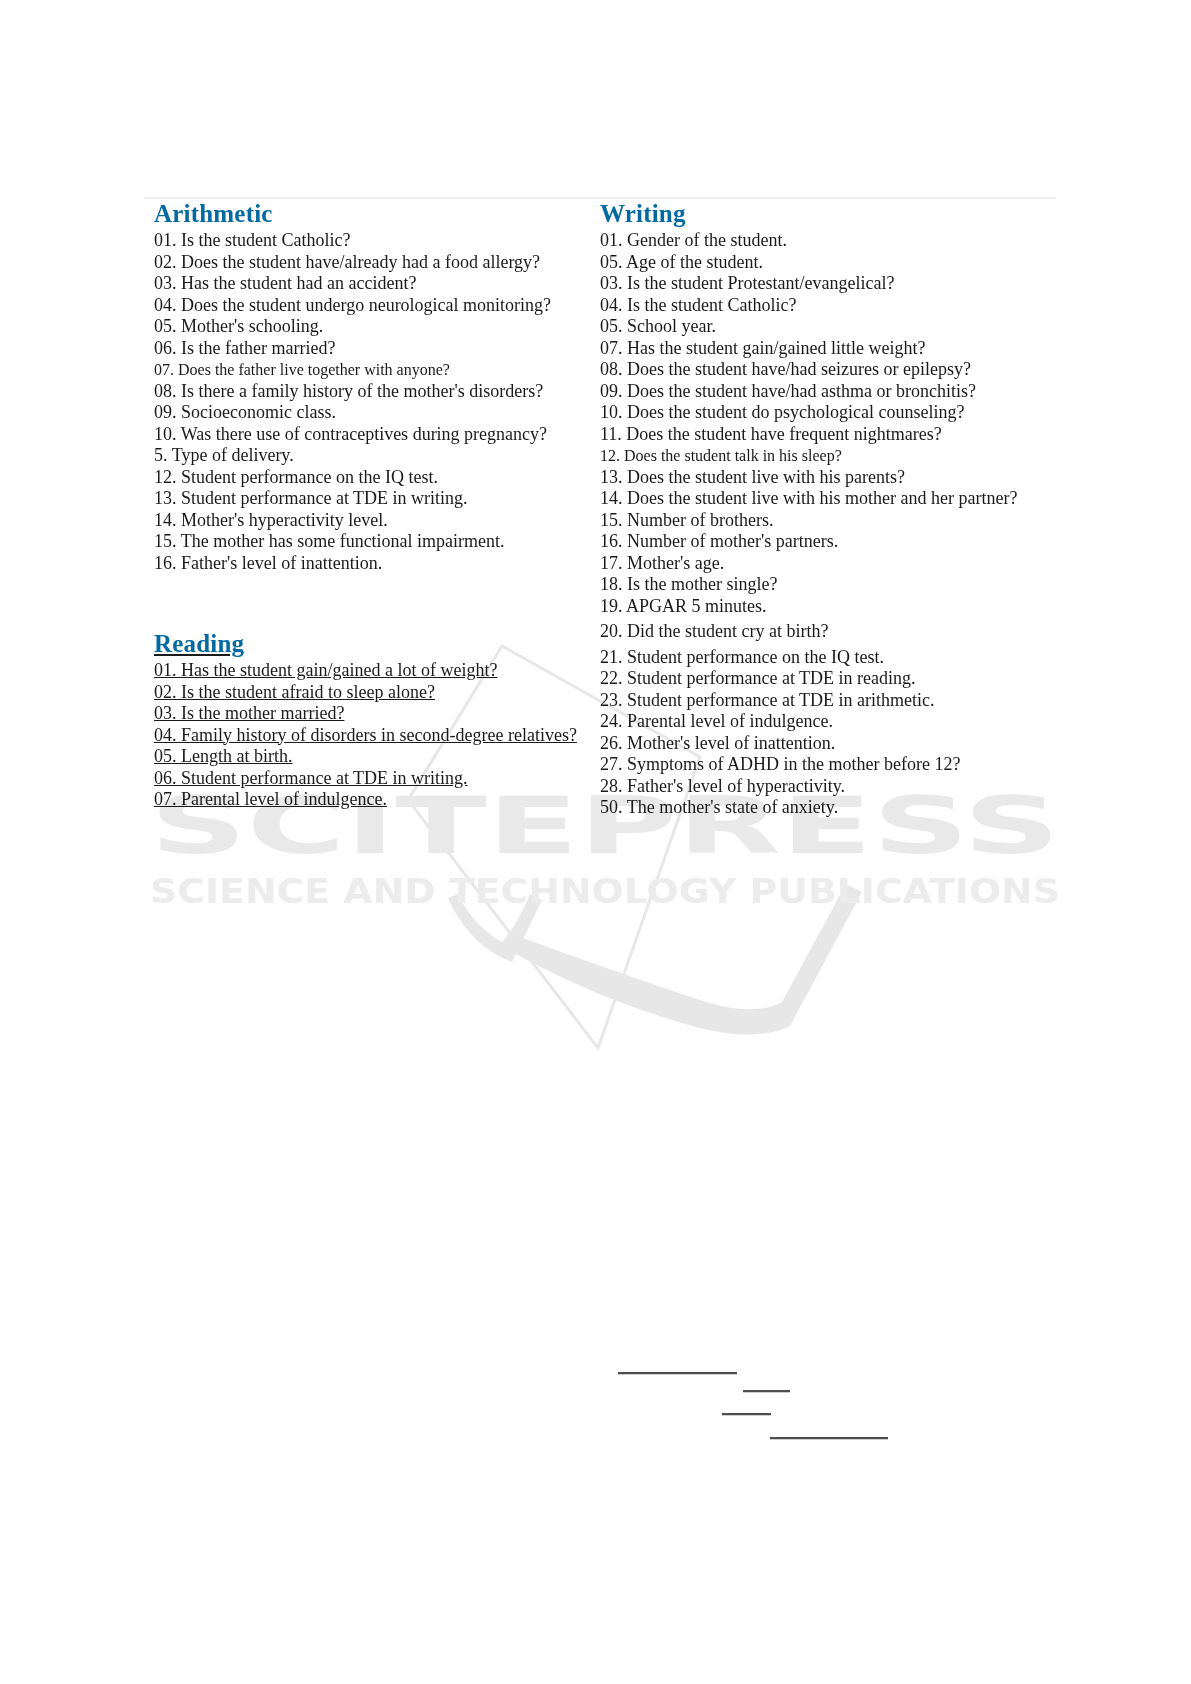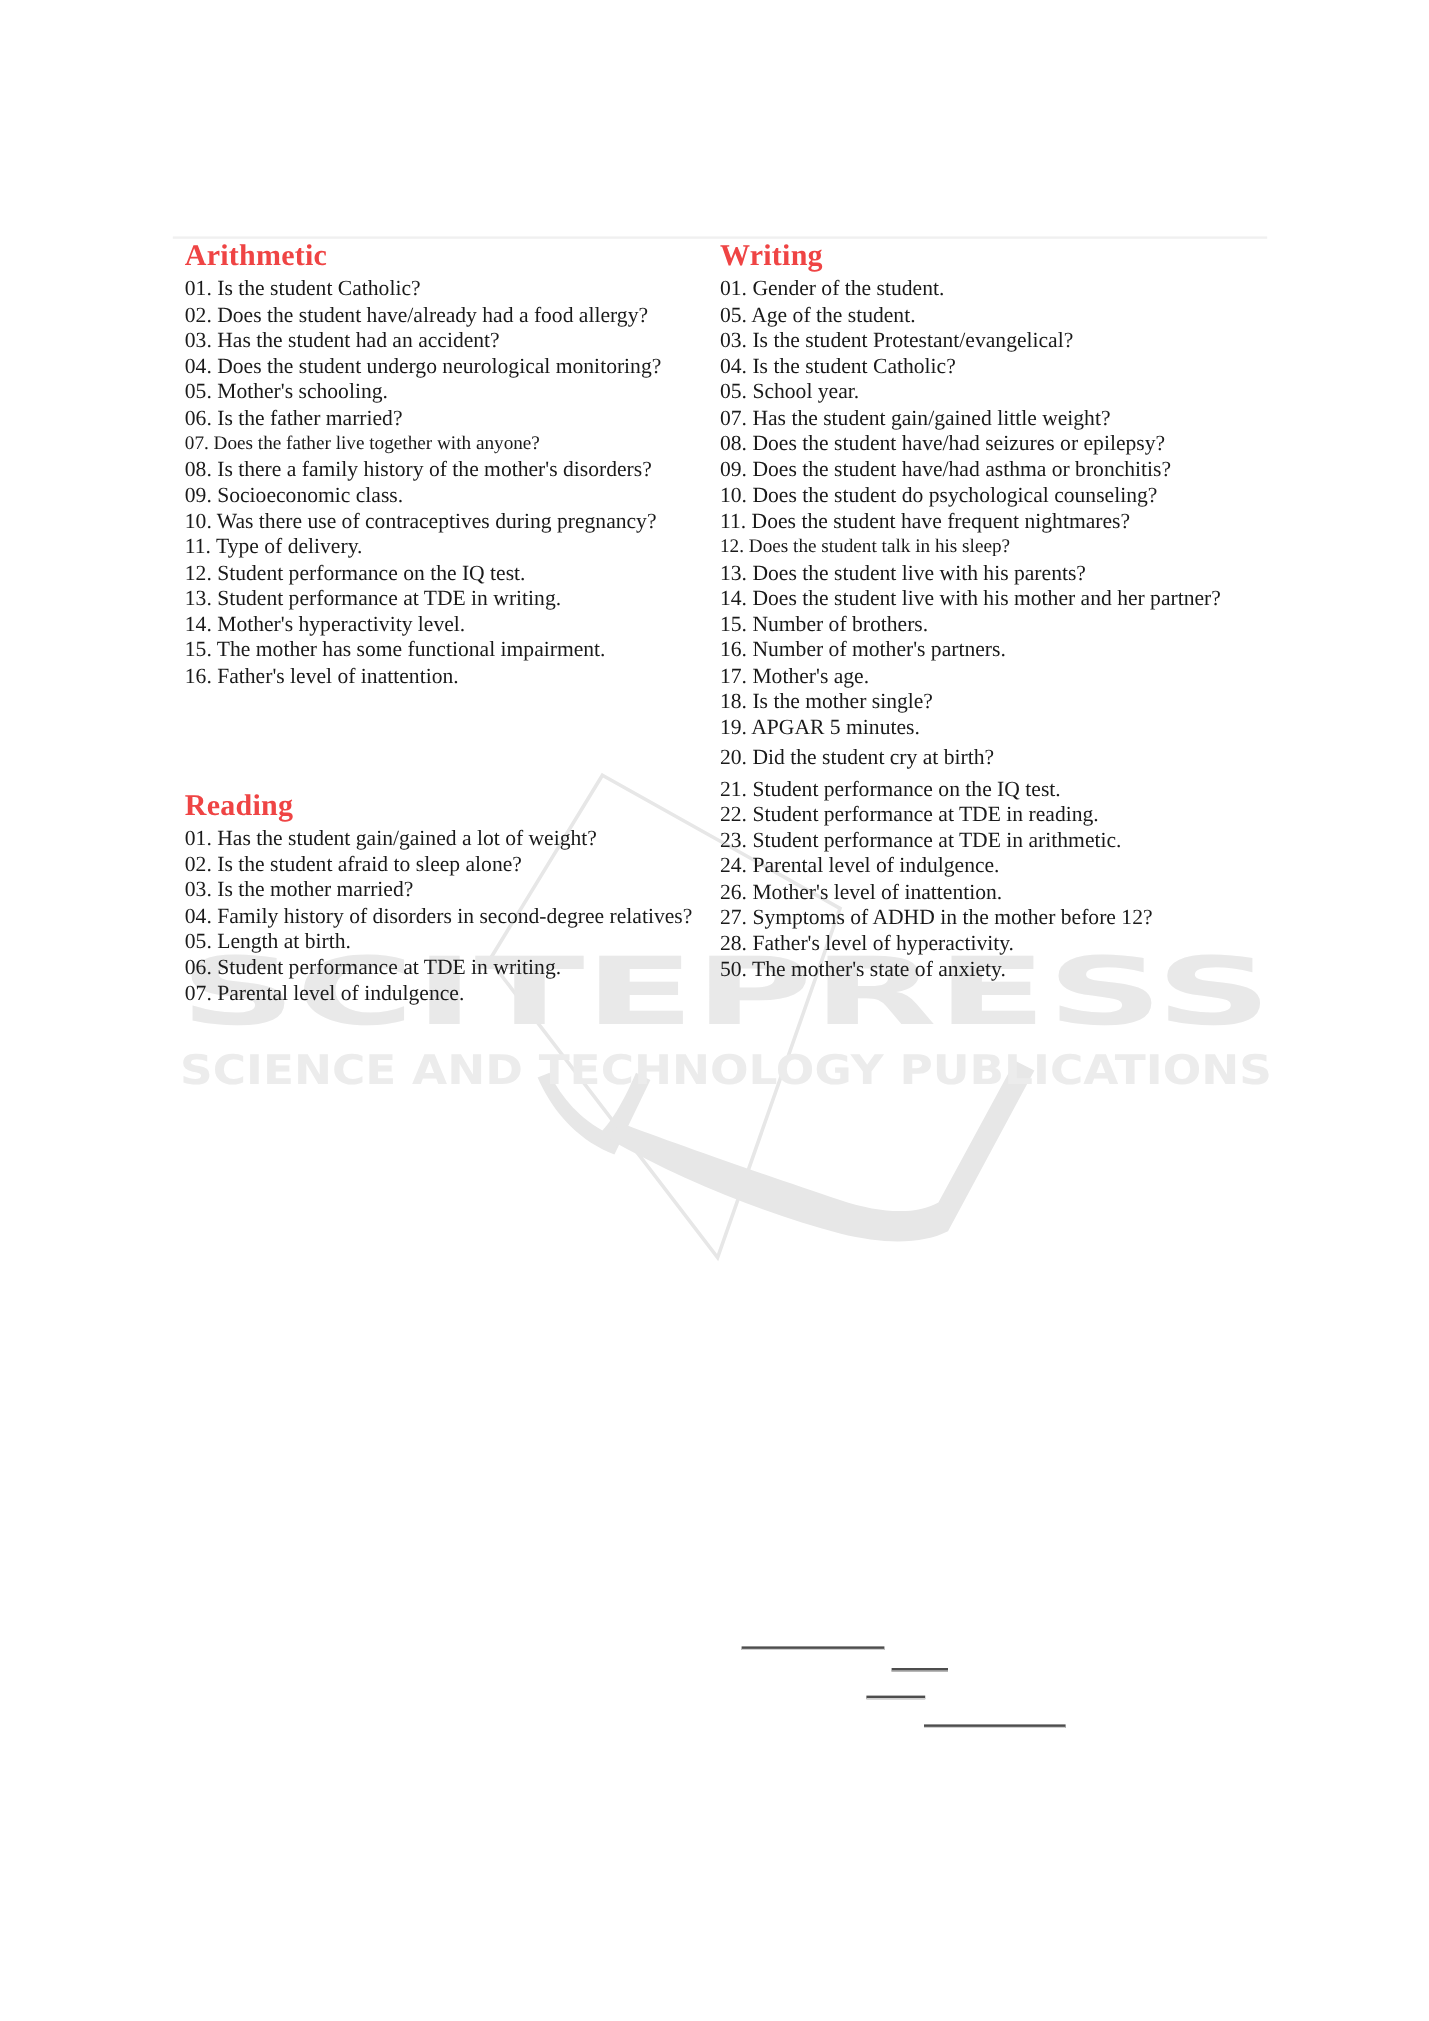--- a/index.html
+++ b/index.html
@@ -28,38 +28,38 @@
     z-index: 1;
   }
   #column-left  { left: 154px; width: 440px; }
   #column-right { left: 600px; width: 480px; }
 
   .list-section h2 {
     font-size: 25px;
     line-height: 28px;
     margin: 0 0 2px 0;
     font-weight: bold;
-    color: #ef4444;
+    color: #0369a1;
     letter-spacing: 0.2px;
   }
   .list-section ul {
     list-style: none;
     margin: 0;
     padding: 0;
   }
   .list-section li {
     font-size: 18px;
     line-height: 21.5px;
     white-space: nowrap;
   }
   .list-section li.small { font-size: 16px; }
   .list-section li.gap   { margin-top: 4px; }
 
   
-  #column-left .list-section + .list-section { margin-top: 84px; }
+  #column-left .list-section + .list-section { margin-top: 56px; text-decoration: underline; }
 
   
   .page-rule {
     position: absolute;
     left: 144px;
     top: 197px;
     width: 912px;
     height: 2px;
     background: #f0f0f0;
     z-index: 0;
@@ -106,21 +106,21 @@
           <li>01. Is the student Catholic?</li>
           <li>02. Does the student have/already had a food allergy?</li>
           <li>03. Has the student had an accident?</li>
           <li>04. Does the student undergo neurological monitoring?</li>
           <li>05. Mother's schooling.</li>
           <li>06. Is the father married?</li>
           <li class="small">07. Does the father live together with anyone?</li>
           <li>08. Is there a family history of the mother's disorders?</li>
           <li>09. Socioeconomic class.</li>
           <li>10. Was there use of contraceptives during pregnancy?</li>
-          <li>11. Type of delivery.</li>
+          <li>5. Type of delivery.</li>
           <li>12. Student performance on the IQ test.</li>
           <li>13. Student performance at TDE in writing.</li>
           <li>14. Mother's hyperactivity level.</li>
           <li>15. The mother has some functional impairment.</li>
           <li>16. Father's level of inattention.</li>
         </ul>
       </section>
       <section class="list-section">
         <h2>Reading</h2>
         <ul>

